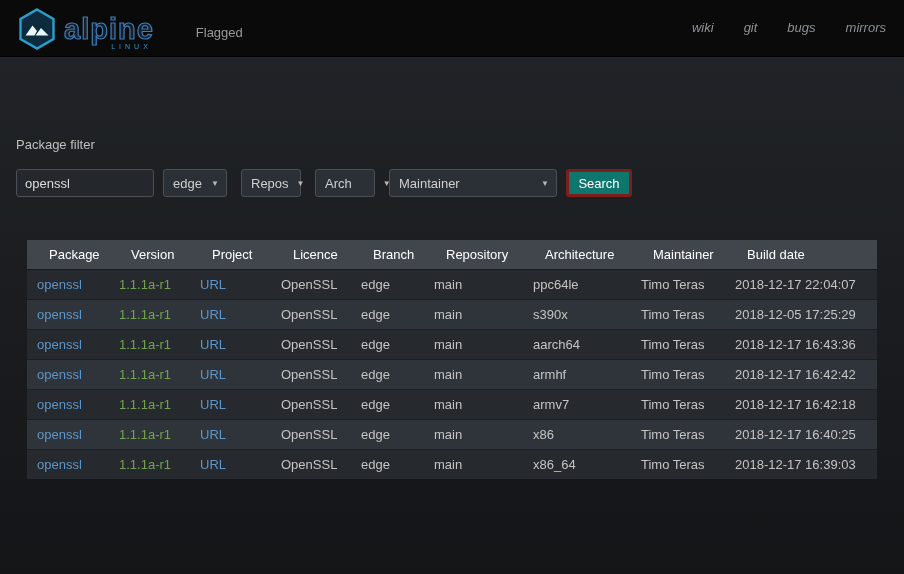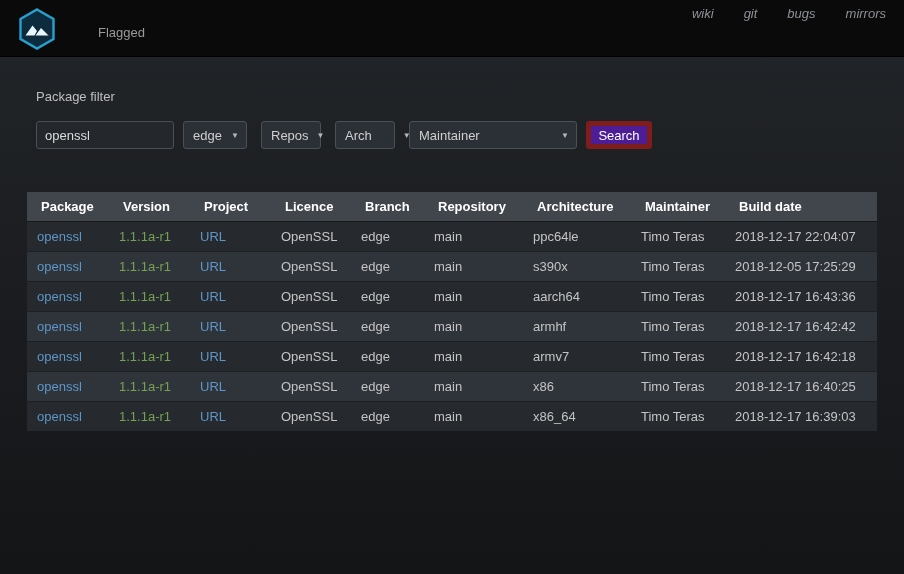--- a/index.html
+++ b/index.html
@@ -54,35 +54,35 @@
   }
   .nav-link {
     color: #9a9a9a;
     text-decoration: none;
     font-size: 13px;
     padding: 6px 14px;
     cursor: pointer;
   }
   .ext-links {
     position: absolute;
-    top: 6px;
+    top: 20px;
     right: 18px;
     display: flex;
     justify-content: flex-end;
   }
   .ext-link {
     color: #8d9297;
     font-style: italic;
     font-size: 13px;
     text-decoration: none;
     margin-left: 30px;
     cursor: pointer;
   }
   
-  .filter-area { padding: 32px 36px 0 36px; }
+  .filter-area { padding: 32px 36px 0 16px; margin-top: 48px; }
   .filter-title {
     font-size: 13px;
     color: #bfbfbf;
     margin-bottom: 17px;
   }
   .filter-row {
     display: flex;
     align-items: center;
     margin-top: 12px;
   }
@@ -118,42 +118,42 @@
     color: #b7b7b7;
     margin-left: 8px;
   }
   .sel-branch { width: 64px; }
   .sel-repo   { width: 60px; }
   .sel-arch   { width: 60px; gap: 23px; }
   .sel-maint  { width: 168px; margin-right: 9px; }
   .search-btn {
     height: 28px;
     width: 66px;
-    background: #4c1d95;
-    border: 5px solid #7f1d1d;
+    background: #0f766e;
+    border: 3px solid #7f1d1d;
     border-radius: 3px;
     color: #fff;
     font-size: 13px;
     font-family: "Liberation Sans", sans-serif;
     cursor: pointer;
   }
   
   .table-wrap { margin: 43px 27px 0 27px; }
   table {
     width: 100%;
     border-collapse: collapse;
     table-layout: fixed;
     font-size: 13px;
   }
   thead th {
     background: #41464c;
     color: #ffffff;
-    font-weight: bold;
+    font-weight: normal;
     text-align: left;
-    padding: 7px 14px;
+    padding: 7px 22px;
     border-bottom: 1px solid #17191b;
   }
   tbody td {
     padding: 7px 10px;
     color: #c4c4c4;
     border-top: 1px solid #1d2023;
     white-space: nowrap;
     overflow: hidden;
   }
   tbody tr:nth-child(odd)  { background: #26292d; }
@@ -172,20 +172,24 @@
 </head>
 <body>
 
 <div class="navbar">
   <div class="brand">
     <svg class="brand-logo" width="38" height="42" viewBox="0 0 38 42">
       <polygon points="19,1.5 35.5,11 35.5,31 19,40.5 2.5,31 2.5,11" fill="#0c2c3d" stroke="#2a9fce" stroke-width="2.4"></polygon>
       <path d="M7.5 27.5 L14.5 17.5 L19 23 L16.5 27.5 Z" fill="#e9f6fb"></path>
       <path d="M17.5 27.5 L23 20 L30.5 27.5 Z" fill="#e9f6fb"></path>
     </svg>
+    <span class="brand-word">
+      <span class="word">alpine</span>
+      <span class="sub">LINUX</span>
+    </span>
   </div>
   <div class="nav-links">
     <a class="nav-link">Flagged</a>
   </div>
   <div class="ext-links">
     <a class="ext-link">wiki</a>
     <a class="ext-link">git</a>
     <a class="ext-link">bugs</a>
     <a class="ext-link">mirrors</a>
   </div>

